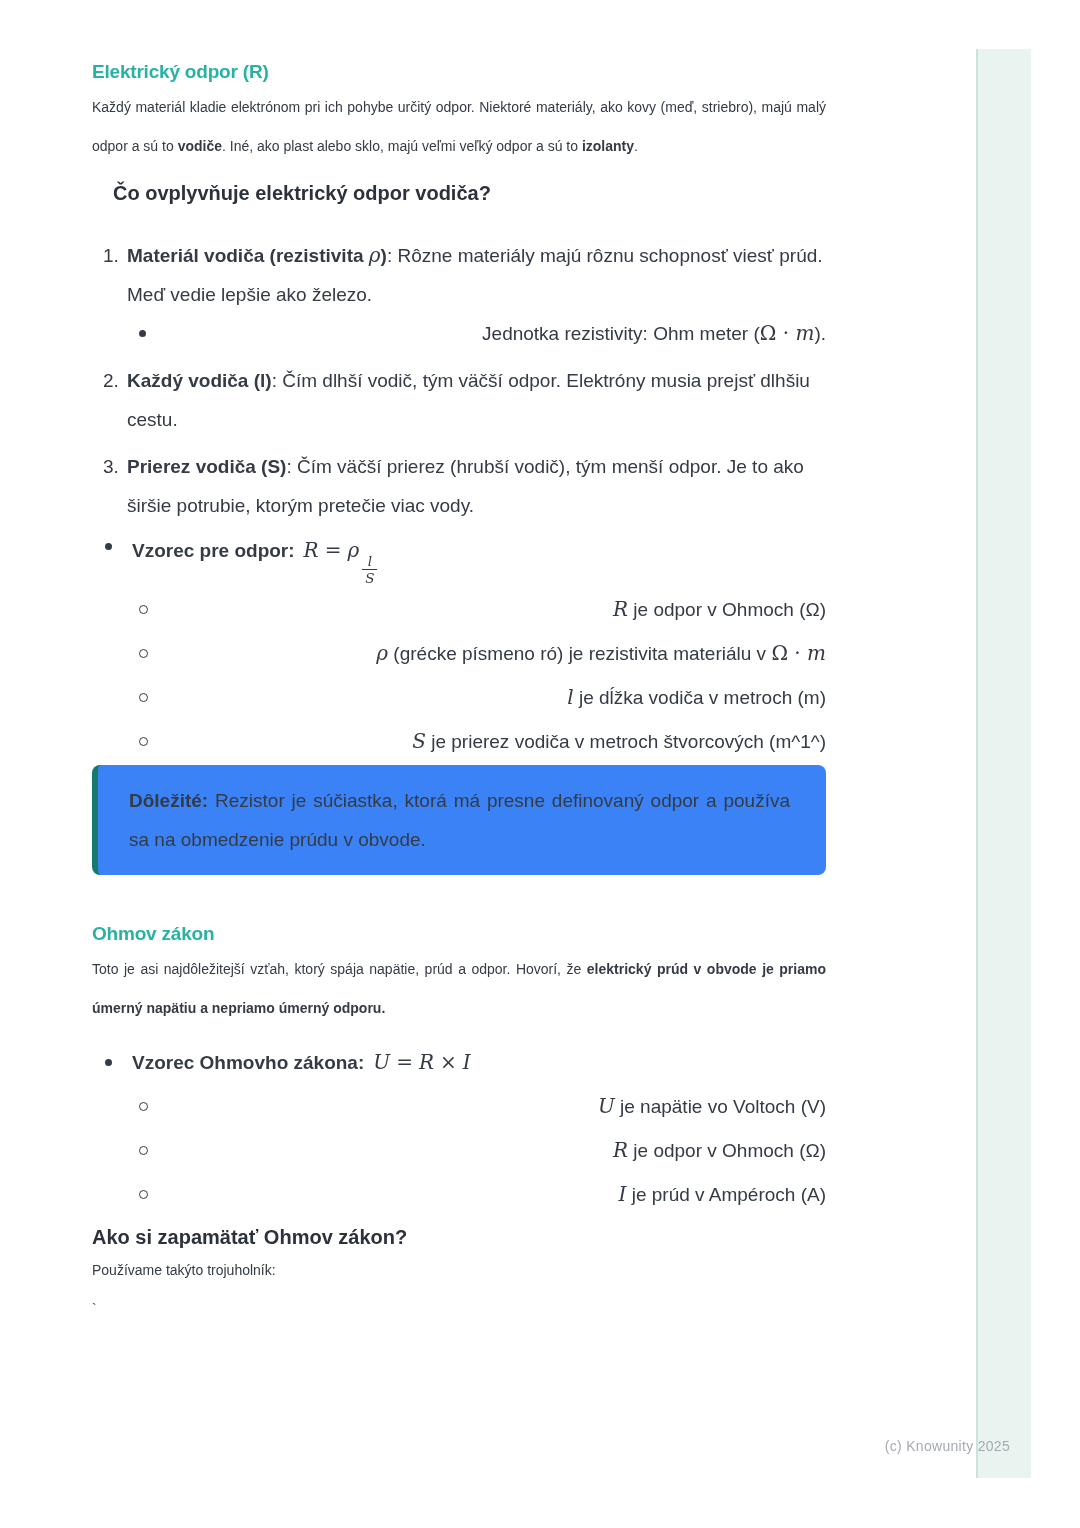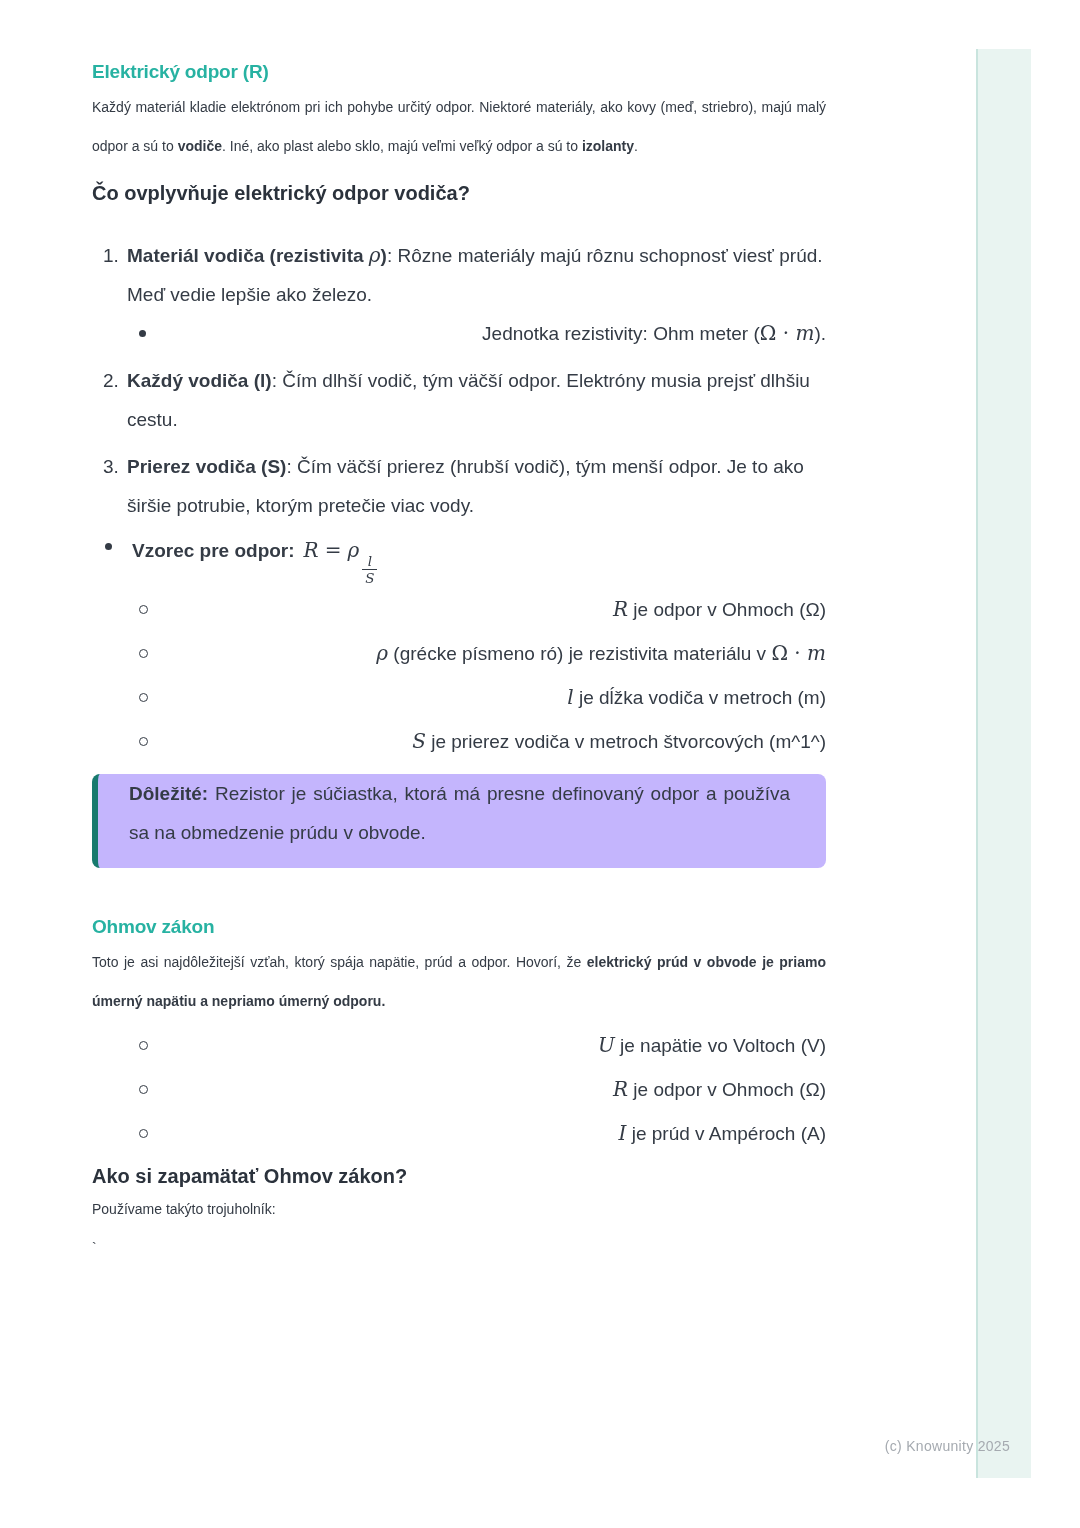--- a/index.html
+++ b/index.html
@@ -12,21 +12,21 @@
     position:absolute; left:976px; top:49px; width:55px; height:1429px;
     background:#e9f4f1; border-left:2px solid #c9e4de; box-sizing:border-box;
   }
   .content { position:absolute; left:92px; top:0; width:734px; }
 
   h1,h2 { color:#27b2a2; font-size:19px; line-height:33px; font-weight:700;
           margin:0; letter-spacing:-0.2px; }
   h1 { margin-top:55px; }
   h2 { margin-top:42px; }
   h3 { font-size:20px; line-height:27px; margin:0; color:#2b323c; font-weight:700; }
-  .q-heading { margin-top:14px; }
+  .q-heading { margin-top:14px;margin-left:21px; }
   .memory-heading { margin-top:10px; }
 
   p.body { font-size:14px; line-height:39px; margin:0; }
   .just { text-align:justify; }
   .intro { margin-top:21px; }
   .ohm-intro { margin-top:20px; }
   b { font-weight:700; }
 
   .olist { margin-top:29px; }
   .oli { display:flex; margin-top:8px; }
@@ -54,22 +54,22 @@
 
   .mit { font-family:"DejaVu Serif", serif; font-style:italic; font-size:20px; }
   .mup { font-family:"DejaVu Serif", serif; font-style:normal; font-size:20px; }
   .meq { padding:0 6px; }
   .mlead { margin-left:9px; }
   .frac { display:inline-flex; flex-direction:column; align-items:center;
           vertical-align:-9px; font-size:13.5px; line-height:14px; margin-left:3px;
           font-family:"DejaVu Serif", serif; font-style:italic; }
   .frac .den { border-top:1px solid #343b45; padding:1px 3px 0; margin-top:1px; }
 
-  .callout { margin-top:13px; background:#c4b5fd; border-left:6px solid #187a6e;
-             border-radius:8px; padding:0 36px 16px 31px; }
+  .callout { margin-top:4px; background:#3b82f6; border-left:6px solid #187a6e;
+             border-radius:8px; padding:16px 36px 16px 31px; }
   .callout p { margin:0; font-size:19px; line-height:39px; text-align:justify; }
 
   .triangle-intro { margin-top:30px; }
   .stray { margin-top:12px; font-size:19px; line-height:22px; }
 
   .footer { position:absolute; top:1438px; right:70px; font-size:14px;
             color:#a5aab0; letter-spacing:0.3px; z-index:2; }
 </style>
 </head>
 <body>
@@ -137,20 +137,24 @@
   </div>
 
   <aside class="callout">
     <p><b>Dôležité:</b><span> Rezistor je súčiastka, ktorá má presne definovaný odpor a používa sa na obmedzenie prúdu v obvode.</span></p>
   </aside>
 
   <h2>Ohmov zákon</h2>
 
   <p class="body just ohm-intro"><span>Toto je asi najdôležitejší vzťah, ktorý spája napätie, prúd a odpor. Hovorí, že </span><b>elektrický prúd v obvode je priamo úmerný napätiu a nepriamo úmerný odporu.</b></p>
 
+  <div class="bullet-row formula-row2">
+    <span class="disc"></span>
+    <div class="brow-body"><b>Vzorec Ohmovho zákona:</b><span class="mit mlead">U</span><span class="mup meq">=</span><span class="mit">R</span><span class="mup meq">×</span><span class="mit">I</span></div>
+  </div>
 
   <div class="subnotes">
     <div class="sub-row">
       <span class="ring"></span>
       <span class="sub-text"><span class="mit">U</span><span> je napätie vo Voltoch (V)</span></span>
     </div>
     <div class="sub-row">
       <span class="ring"></span>
       <span class="sub-text"><span class="mit">R</span><span> je odpor v Ohmoch (Ω)</span></span>
     </div>

